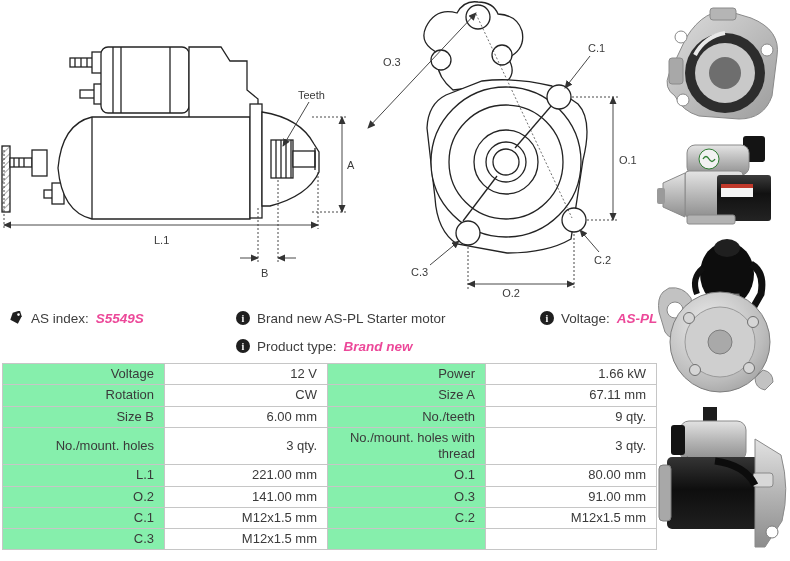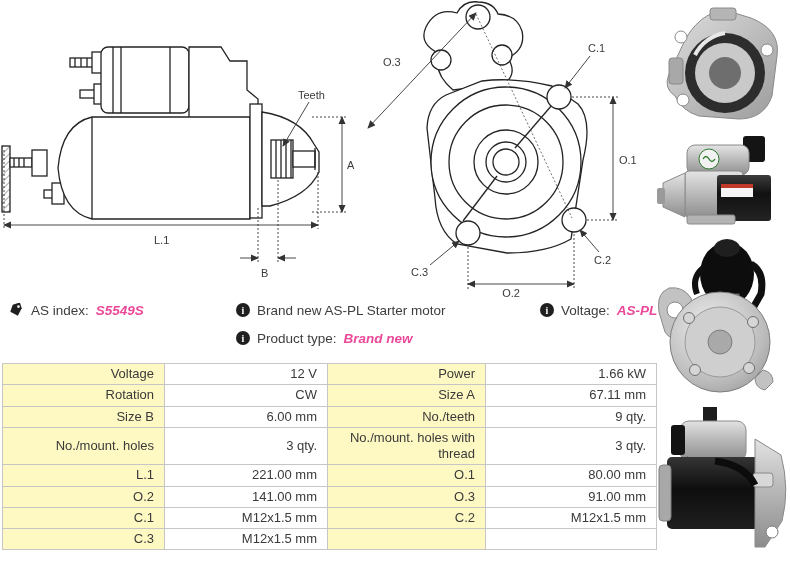--- a/index.html
+++ b/index.html
@@ -11,41 +11,41 @@
   #side-view { left:0; top:0; }
   #front-view { left:356px; top:0; }
   svg text { font-family:"Liberation Sans", sans-serif; fill:#3a3a3a; }
 
   
   .photo-col { position:absolute; right:0; top:0; width:135px; height:561px; display:flex; flex-direction:column; }
   .photo-tile { width:135px; overflow:hidden; }
 
   
   .info-strip { position:absolute; left:0; top:299px; width:656px; height:62px; font-size:13.5px; }
-  .icol { position:absolute; top:0; }
+  .icol { position:absolute; top:8px; }
   .irow { display:flex; align-items:center; gap:7px; height:22px; margin-bottom:6px; white-space:nowrap; }
   .irow b { color:#ec4899;font-style:italic; }
   .red-bold { color:#e30613; font-weight:bold; letter-spacing:.2px; }
   .info-icon { display:inline-flex; align-items:center; justify-content:center;
     width:14px; height:14px; border-radius:50%; background:#1f1f1f; color:#fff;
     font-family:"Liberation Serif", serif; font-weight:bold; font-size:10px; flex:0 0 14px; }
   .tag-icon svg, .check-icon svg { display:block; }
 
   
   .as-logo { margin-left:52px; margin-top:-2px; width:86px; }
   .as-logo-top { display:flex; align-items:flex-end; justify-content:center; gap:2px; height:22px; }
   .as-text { color:#e30613; font-weight:bold; font-style:italic; font-size:23px; line-height:20px; letter-spacing:-1px; }
   .as-flag { display:flex; flex-direction:column; gap:1.5px; transform:skewX(-18deg); margin-bottom:2px; }
   .as-flag i { display:block; width:22px; height:2.2px; background:#e30613; }
   .as-tagline { font-size:6.5px; color:#9a9a9a; text-align:center; margin-top:2px; letter-spacing:.2px; }
 
   
   .spec-table { position:absolute; left:2px; top:363px; width:654px; border-collapse:collapse; table-layout:fixed; font-size:13px; color:#3a3a3a; }
   .spec-table td { border:1px solid #c6c6c6; text-align:right; padding:2px 10px; height:21px; line-height:1.25; vertical-align:middle; }
-  .spec-table td.lbl { background:#fef9c3; }
+  .spec-table td.lbl { background:#86efac; }
 </style>
 </head>
 <body>
 
 <div class="page">
 
   <svg id="side-view" class="drawing" width="356" height="296" viewBox="0 0 356 296">
     <defs>
       <marker id="ar1" markerWidth="9" markerHeight="8" refX="8" refY="4" orient="auto-start-reverse">
         <path d="M0,0 L9,4 L0,8 Z" fill="#333"></path>

